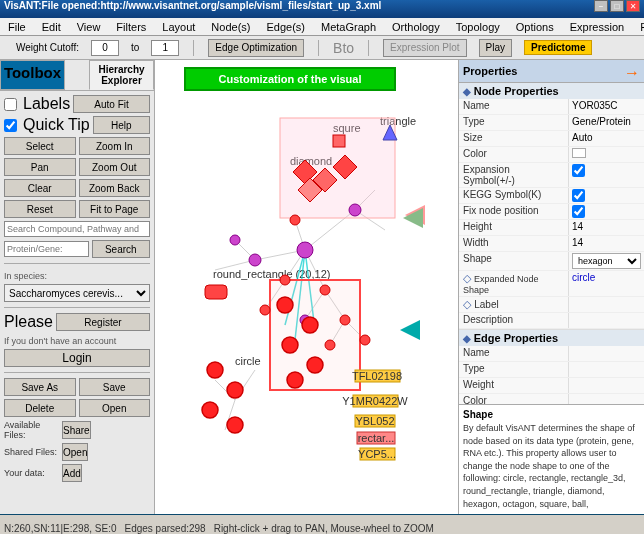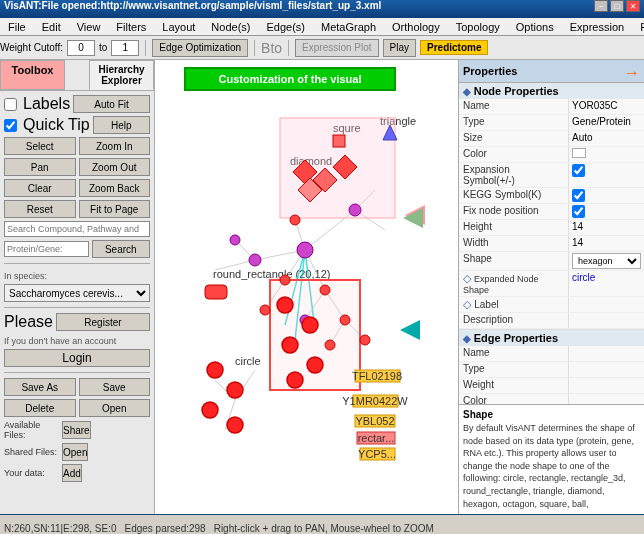--- a/index.html
+++ b/index.html
@@ -34,22 +34,22 @@
     }
     .menu-item { cursor: pointer; padding: 1px 4px; font-size: 11px; }
 
     
     #toolbar {
       background: #e8e8e8;
       border-bottom: 1px solid #aaa;
       height: 24px;
       display: flex;
       align-items: center;
-      padding: 0 0;
-      gap: 4px;
+      padding: 0 16px;
+      gap: 12px;
     }
     .toolbar-label { font-size: 10px; }
     .toolbar-input {
       width: 28px; height: 16px; border: 1px solid #888; text-align: center; font-size: 10px;
     }
     .toolbar-btn {
       height: 18px; padding: 0 6px; background: #d4d0c8; border: 1px solid #888;
       cursor: pointer; font-size: 10px;
     }
     .toolbar-separator { width: 1px; height: 16px; background: #aaa; margin: 0 2px; }
@@ -70,24 +70,24 @@
       overflow: hidden;
     }
     #toolbox-tabs {
       display: flex;
       border-bottom: 1px solid #aaa;
     }
     .toolbox-tab {
       flex: 1;
       text-align: center;
       padding: 3px 2px;
-      background: #fca5a5;
+      background: #0369a1;
       border: 1px solid #aaa;
       cursor: pointer;
-      font-size: 11px;
+      font-size: 15px;
       font-weight: bold;
     }
     .toolbox-tab.active {
       background: #f0f0f0;
       border-bottom: 1px solid #f0f0f0;
       margin-left: 24px;
     }
     .toolbox-content { padding: 4px; display: flex; flex-direction: column; gap: 3px; }
     .toolbox-row { display: flex; gap: 3px; align-items: center; }
     .toolbox-btn {

